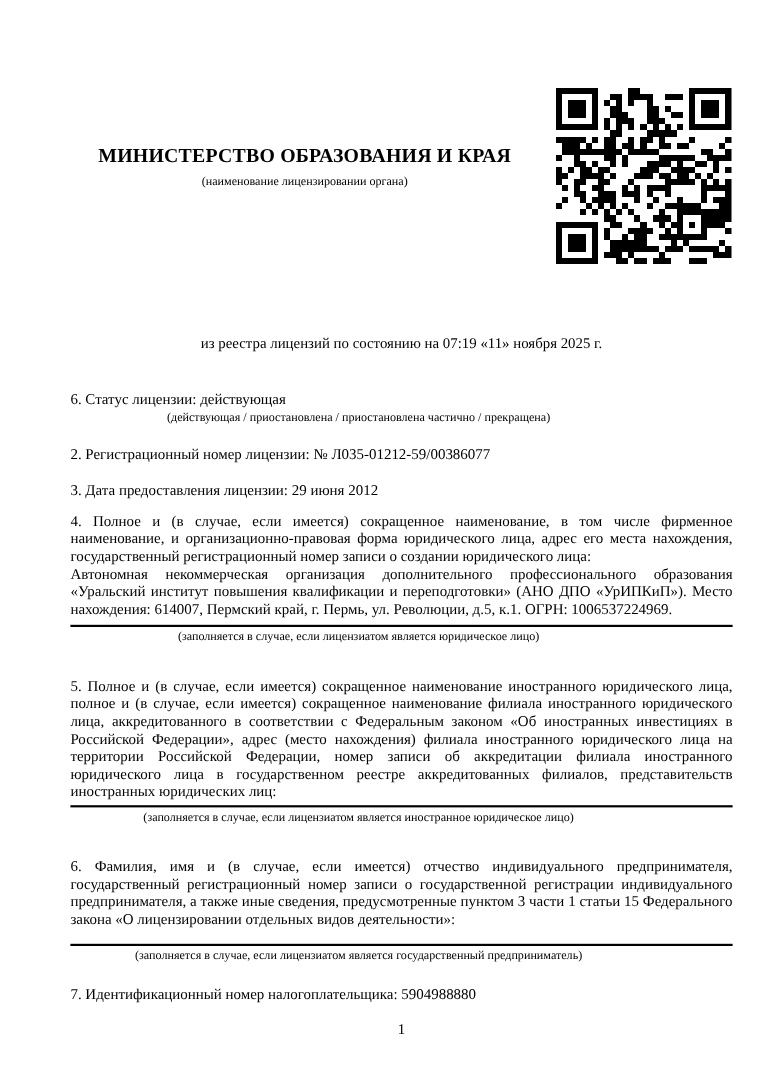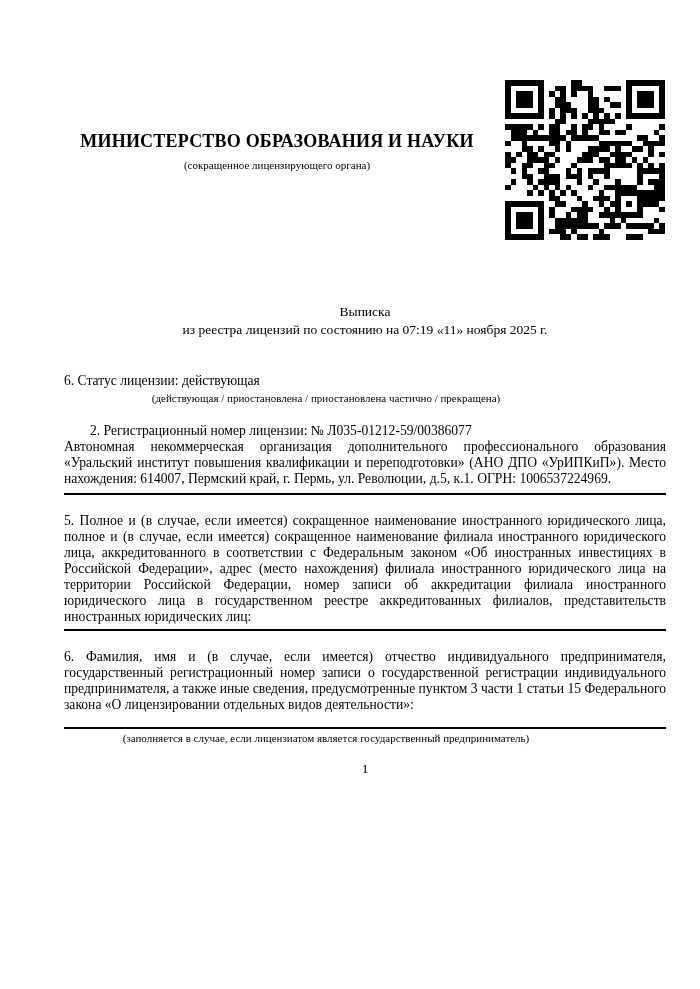--- a/index.html
+++ b/index.html
@@ -39,64 +39,68 @@
   .small-caption{
     font-size:11px;line-height:13px;text-align:center;
     padding-right:78px; 
   }
 
   .rule{ border:none;border-top:2px solid #000;margin:0;width:100%; }
 
   
   .mt-status      { margin-top:34px; }
   .mt-capt-tight  { margin-top:3px;  }
-  .mt-reg         { margin-top:18px;margin-left:26px; }
+  .mt-reg         { margin-top:18px; }
   .mt-item        { margin-top:17px; }
   .mt-q4          { margin-top:12px; }
-  .mt-q           { margin-top:18px; }
+  .mt-q           { margin-top:30px; }
   .mt-rule4       { margin-top:6px;  }
   .mt-rule5       { margin-top:4px;  }
   .mt-rule6       { margin-top:14px; }
   .mt-inn         { margin-top:20px; }
   .mt-pageno      { margin-top:16px; }
 
   .page-number{ text-align:center;font-size:13.5px;line-height:16px; }
 </style>
 </head>
 <body>
 
 <div class="page">
 
   <div class="ministry">
-    <div class="ministry-line">МИНИСТЕРСТВО ОБРАЗОВАНИЯ И НАУКИ</div>
-    <div class="ministry-caption">(сокращенное лицензирующего органа)</div>
+    <div class="ministry-line">МИНИСТЕРСТВО ОБРАЗОВАНИЯ И КРАЯ</div>
+    <div class="ministry-caption">(наименование лицензировании органа)</div>
   </div>
 
   <svg class="qr" id="qr-svg" viewBox="0 0 29 29" shape-rendering="crispEdges">
       <path d="M0 0h1v1h-1zM1 0h1v1h-1zM2 0h1v1h-1zM3 0h1v1h-1zM4 0h1v1h-1zM5 0h1v1h-1zM6 0h1v1h-1zM12 0h1v1h-1zM13 0h1v1h-1zM22 0h1v1h-1zM23 0h1v1h-1zM24 0h1v1h-1zM25 0h1v1h-1zM26 0h1v1h-1zM27 0h1v1h-1zM28 0h1v1h-1zM0 1h1v1h-1zM6 1h1v1h-1zM9 1h1v1h-1zM10 1h1v1h-1zM12 1h1v1h-1zM13 1h1v1h-1zM14 1h1v1h-1zM15 1h1v1h-1zM18 1h1v1h-1zM19 1h1v1h-1zM20 1h1v1h-1zM22 1h1v1h-1zM28 1h1v1h-1zM0 2h1v1h-1zM2 2h1v1h-1zM3 2h1v1h-1zM4 2h1v1h-1zM6 2h1v1h-1zM8 2h1v1h-1zM10 2h1v1h-1zM12 2h1v1h-1zM15 2h1v1h-1zM22 2h1v1h-1zM24 2h1v1h-1zM25 2h1v1h-1zM26 2h1v1h-1zM28 2h1v1h-1zM0 3h1v1h-1zM2 3h1v1h-1zM3 3h1v1h-1zM4 3h1v1h-1zM6 3h1v1h-1zM9 3h1v1h-1zM10 3h1v1h-1zM15 3h1v1h-1zM16 3h1v1h-1zM18 3h1v1h-1zM22 3h1v1h-1zM24 3h1v1h-1zM25 3h1v1h-1zM26 3h1v1h-1zM28 3h1v1h-1zM0 4h1v1h-1zM2 4h1v1h-1zM3 4h1v1h-1zM4 4h1v1h-1zM6 4h1v1h-1zM9 4h1v1h-1zM10 4h1v1h-1zM11 4h1v1h-1zM15 4h1v1h-1zM16 4h1v1h-1zM19 4h1v1h-1zM20 4h1v1h-1zM22 4h1v1h-1zM24 4h1v1h-1zM25 4h1v1h-1zM26 4h1v1h-1zM28 4h1v1h-1zM0 5h1v1h-1zM6 5h1v1h-1zM8 5h1v1h-1zM10 5h1v1h-1zM11 5h1v1h-1zM12 5h1v1h-1zM15 5h1v1h-1zM16 5h1v1h-1zM17 5h1v1h-1zM22 5h1v1h-1zM28 5h1v1h-1zM0 6h1v1h-1zM1 6h1v1h-1zM2 6h1v1h-1zM3 6h1v1h-1zM4 6h1v1h-1zM5 6h1v1h-1zM6 6h1v1h-1zM8 6h1v1h-1zM10 6h1v1h-1zM12 6h1v1h-1zM14 6h1v1h-1zM16 6h1v1h-1zM18 6h1v1h-1zM20 6h1v1h-1zM22 6h1v1h-1zM23 6h1v1h-1zM24 6h1v1h-1zM25 6h1v1h-1zM26 6h1v1h-1zM27 6h1v1h-1zM28 6h1v1h-1zM9 7h1v1h-1zM10 7h1v1h-1zM15 7h1v1h-1zM16 7h1v1h-1zM17 7h1v1h-1zM18 7h1v1h-1zM19 7h1v1h-1zM0 8h1v1h-1zM1 8h1v1h-1zM2 8h1v1h-1zM3 8h1v1h-1zM4 8h1v1h-1zM6 8h1v1h-1zM8 8h1v1h-1zM9 8h1v1h-1zM12 8h1v1h-1zM14 8h1v1h-1zM15 8h1v1h-1zM17 8h1v1h-1zM22 8h1v1h-1zM28 8h1v1h-1zM1 9h1v1h-1zM2 9h1v1h-1zM3 9h1v1h-1zM5 9h1v1h-1zM8 9h1v1h-1zM9 9h1v1h-1zM11 9h1v1h-1zM12 9h1v1h-1zM14 9h1v1h-1zM17 9h1v1h-1zM18 9h1v1h-1zM20 9h1v1h-1zM21 9h1v1h-1zM27 9h1v1h-1zM1 10h1v1h-1zM2 10h1v1h-1zM3 10h1v1h-1zM4 10h1v1h-1zM5 10h1v1h-1zM6 10h1v1h-1zM7 10h1v1h-1zM8 10h1v1h-1zM9 10h1v1h-1zM10 10h1v1h-1zM12 10h1v1h-1zM13 10h1v1h-1zM14 10h1v1h-1zM15 10h1v1h-1zM16 10h1v1h-1zM24 10h1v1h-1zM25 10h1v1h-1zM28 10h1v1h-1zM0 11h1v1h-1zM3 11h1v1h-1zM8 11h1v1h-1zM9 11h1v1h-1zM11 11h1v1h-1zM17 11h1v1h-1zM18 11h1v1h-1zM19 11h1v1h-1zM20 11h1v1h-1zM21 11h1v1h-1zM22 11h1v1h-1zM25 11h1v1h-1zM26 11h1v1h-1zM27 11h1v1h-1zM28 11h1v1h-1zM3 12h1v1h-1zM4 12h1v1h-1zM6 12h1v1h-1zM9 12h1v1h-1zM11 12h1v1h-1zM15 12h1v1h-1zM16 12h1v1h-1zM17 12h1v1h-1zM18 12h1v1h-1zM20 12h1v1h-1zM23 12h1v1h-1zM24 12h1v1h-1zM26 12h1v1h-1zM0 13h1v1h-1zM2 13h1v1h-1zM4 13h1v1h-1zM5 13h1v1h-1zM7 13h1v1h-1zM8 13h1v1h-1zM14 13h1v1h-1zM15 13h1v1h-1zM16 13h1v1h-1zM19 13h1v1h-1zM20 13h1v1h-1zM21 13h1v1h-1zM22 13h1v1h-1zM26 13h1v1h-1zM28 13h1v1h-1zM0 14h1v1h-1zM1 14h1v1h-1zM4 14h1v1h-1zM5 14h1v1h-1zM6 14h1v1h-1zM7 14h1v1h-1zM9 14h1v1h-1zM13 14h1v1h-1zM14 14h1v1h-1zM15 14h1v1h-1zM17 14h1v1h-1zM18 14h1v1h-1zM20 14h1v1h-1zM21 14h1v1h-1zM23 14h1v1h-1zM25 14h1v1h-1zM0 15h1v1h-1zM3 15h1v1h-1zM4 15h1v1h-1zM7 15h1v1h-1zM8 15h1v1h-1zM12 15h1v1h-1zM18 15h1v1h-1zM19 15h1v1h-1zM20 15h1v1h-1zM21 15h1v1h-1zM22 15h1v1h-1zM24 15h1v1h-1zM26 15h1v1h-1zM28 15h1v1h-1zM1 16h1v1h-1zM3 16h1v1h-1zM6 16h1v1h-1zM7 16h1v1h-1zM11 16h1v1h-1zM13 16h1v1h-1zM15 16h1v1h-1zM16 16h1v1h-1zM17 16h1v1h-1zM18 16h1v1h-1zM24 16h1v1h-1zM25 16h1v1h-1zM26 16h1v1h-1zM27 16h1v1h-1zM28 16h1v1h-1zM3 17h1v1h-1zM4 17h1v1h-1zM7 17h1v1h-1zM8 17h1v1h-1zM9 17h1v1h-1zM11 17h1v1h-1zM12 17h1v1h-1zM13 17h1v1h-1zM15 17h1v1h-1zM18 17h1v1h-1zM24 17h1v1h-1zM28 17h1v1h-1zM1 18h1v1h-1zM4 18h1v1h-1zM6 18h1v1h-1zM7 18h1v1h-1zM8 18h1v1h-1zM9 18h1v1h-1zM13 18h1v1h-1zM16 18h1v1h-1zM20 18h1v1h-1zM24 18h1v1h-1zM26 18h1v1h-1zM27 18h1v1h-1zM28 18h1v1h-1zM0 19h1v1h-1zM5 19h1v1h-1zM7 19h1v1h-1zM9 19h1v1h-1zM11 19h1v1h-1zM15 19h1v1h-1zM18 19h1v1h-1zM19 19h1v1h-1zM20 19h1v1h-1zM21 19h1v1h-1zM22 19h1v1h-1zM23 19h1v1h-1zM27 19h1v1h-1zM28 19h1v1h-1zM4 20h1v1h-1zM6 20h1v1h-1zM8 20h1v1h-1zM10 20h1v1h-1zM12 20h1v1h-1zM17 20h1v1h-1zM20 20h1v1h-1zM21 20h1v1h-1zM22 20h1v1h-1zM23 20h1v1h-1zM24 20h1v1h-1zM25 20h1v1h-1zM26 20h1v1h-1zM27 20h1v1h-1zM28 20h1v1h-1zM8 21h1v1h-1zM9 21h1v1h-1zM13 21h1v1h-1zM16 21h1v1h-1zM17 21h1v1h-1zM18 21h1v1h-1zM20 21h1v1h-1zM24 21h1v1h-1zM25 21h1v1h-1zM26 21h1v1h-1zM27 21h1v1h-1zM28 21h1v1h-1zM0 22h1v1h-1zM1 22h1v1h-1zM2 22h1v1h-1zM3 22h1v1h-1zM4 22h1v1h-1zM5 22h1v1h-1zM6 22h1v1h-1zM9 22h1v1h-1zM10 22h1v1h-1zM14 22h1v1h-1zM17 22h1v1h-1zM19 22h1v1h-1zM20 22h1v1h-1zM22 22h1v1h-1zM24 22h1v1h-1zM25 22h1v1h-1zM26 22h1v1h-1zM27 22h1v1h-1zM0 23h1v1h-1zM6 23h1v1h-1zM8 23h1v1h-1zM12 23h1v1h-1zM13 23h1v1h-1zM14 23h1v1h-1zM15 23h1v1h-1zM18 23h1v1h-1zM20 23h1v1h-1zM24 23h1v1h-1zM28 23h1v1h-1zM0 24h1v1h-1zM2 24h1v1h-1zM3 24h1v1h-1zM4 24h1v1h-1zM6 24h1v1h-1zM8 24h1v1h-1zM11 24h1v1h-1zM13 24h1v1h-1zM14 24h1v1h-1zM17 24h1v1h-1zM18 24h1v1h-1zM19 24h1v1h-1zM20 24h1v1h-1zM21 24h1v1h-1zM22 24h1v1h-1zM23 24h1v1h-1zM24 24h1v1h-1zM0 25h1v1h-1zM2 25h1v1h-1zM3 25h1v1h-1zM4 25h1v1h-1zM6 25h1v1h-1zM9 25h1v1h-1zM10 25h1v1h-1zM11 25h1v1h-1zM12 25h1v1h-1zM13 25h1v1h-1zM14 25h1v1h-1zM19 25h1v1h-1zM21 25h1v1h-1zM27 25h1v1h-1zM0 26h1v1h-1zM2 26h1v1h-1zM3 26h1v1h-1zM4 26h1v1h-1zM6 26h1v1h-1zM9 26h1v1h-1zM10 26h1v1h-1zM11 26h1v1h-1zM12 26h1v1h-1zM13 26h1v1h-1zM14 26h1v1h-1zM15 26h1v1h-1zM16 26h1v1h-1zM18 26h1v1h-1zM19 26h1v1h-1zM20 26h1v1h-1zM22 26h1v1h-1zM23 26h1v1h-1zM24 26h1v1h-1zM25 26h1v1h-1zM26 26h1v1h-1zM28 26h1v1h-1zM0 27h1v1h-1zM6 27h1v1h-1zM8 27h1v1h-1zM9 27h1v1h-1zM10 27h1v1h-1zM12 27h1v1h-1zM17 27h1v1h-1zM26 27h1v1h-1zM27 27h1v1h-1zM28 27h1v1h-1zM0 28h1v1h-1zM1 28h1v1h-1zM2 28h1v1h-1zM3 28h1v1h-1zM4 28h1v1h-1zM5 28h1v1h-1zM6 28h1v1h-1zM10 28h1v1h-1zM11 28h1v1h-1zM13 28h1v1h-1zM14 28h1v1h-1zM16 28h1v1h-1zM17 28h1v1h-1zM18 28h1v1h-1zM22 28h1v1h-1zM23 28h1v1h-1zM24 28h1v1h-1z" fill="#000000"></path>
     </svg>
 
   <div class="main">
 
-    <div class="doc-title">Выписка</div>
     <div class="doc-title">из реестра лицензий по состоянию на 07:19 «11» ноября 2025 г.</div>
 
     <p class="item-line mt-status">6. Статус лицензии: действующая</p>
     <div class="small-caption mt-capt-tight">(действующая / приостановлена / приостановлена частично / прекращена)</div>
 
     <p class="item-line mt-reg">2. Регистрационный номер лицензии: № Л035-01212-59/00386077</p>
 
+    <p class="item-line mt-item">3. Дата предоставления лицензии: 29 июня 2012</p>
 
+    <p class="item-par mt-q4">4. Полное и (в случае, если имеется) сокращенное наименование, в том числе фирменное наименование, и организационно-правовая форма юридического лица, адрес его места нахождения, государственный регистрационный номер записи о создании юридического лица:</p>
     <p class="item-par">Автономная некоммерческая организация дополнительного профессионального образования «Уральский институт повышения квалификации и переподготовки» (АНО ДПО «УрИПКиП»). Место нахождения: 614007, Пермский край, г. Пермь, ул. Революции, д.5, к.1. ОГРН: 1006537224969.</p>
     <hr class="rule mt-rule4">
+    <div class="small-caption mt-capt-tight">(заполняется в случае, если лицензиатом является юридическое лицо)</div>
 
     <p class="item-par mt-q">5. Полное и (в случае, если имеется) сокращенное наименование иностранного юридического лица, полное и (в случае, если имеется) сокращенное наименование филиала иностранного юридического лица, аккредитованного в соответствии с Федеральным законом «Об иностранных инвестициях в Российской Федерации», адрес (место нахождения) филиала иностранного юридического лица на территории Российской Федерации, номер записи об аккредитации филиала иностранного юридического лица в государственном реестре аккредитованных филиалов, представительств иностранных юридических лиц:</p>
     <hr class="rule mt-rule5">
+    <div class="small-caption mt-capt-tight">(заполняется в случае, если лицензиатом является иностранное юридическое лицо)</div>
 
     <p class="item-par mt-q">6. Фамилия, имя и (в случае, если имеется) отчество индивидуального предпринимателя, государственный регистрационный номер записи о государственной регистрации индивидуального предпринимателя, а также иные сведения, предусмотренные пунктом 3 части 1 статьи 15 Федерального закона «О лицензировании отдельных видов деятельности»:</p>
     <hr class="rule mt-rule6">
     <div class="small-caption mt-capt-tight">(заполняется в случае, если лицензиатом является государственный предприниматель)</div>
 
+    <p class="item-line mt-inn">7. Идентификационный номер налогоплательщика: 5904988880</p>
 
     <div class="page-number mt-pageno">1</div>
 
   </div>
 </div>
 
 </body></html>

